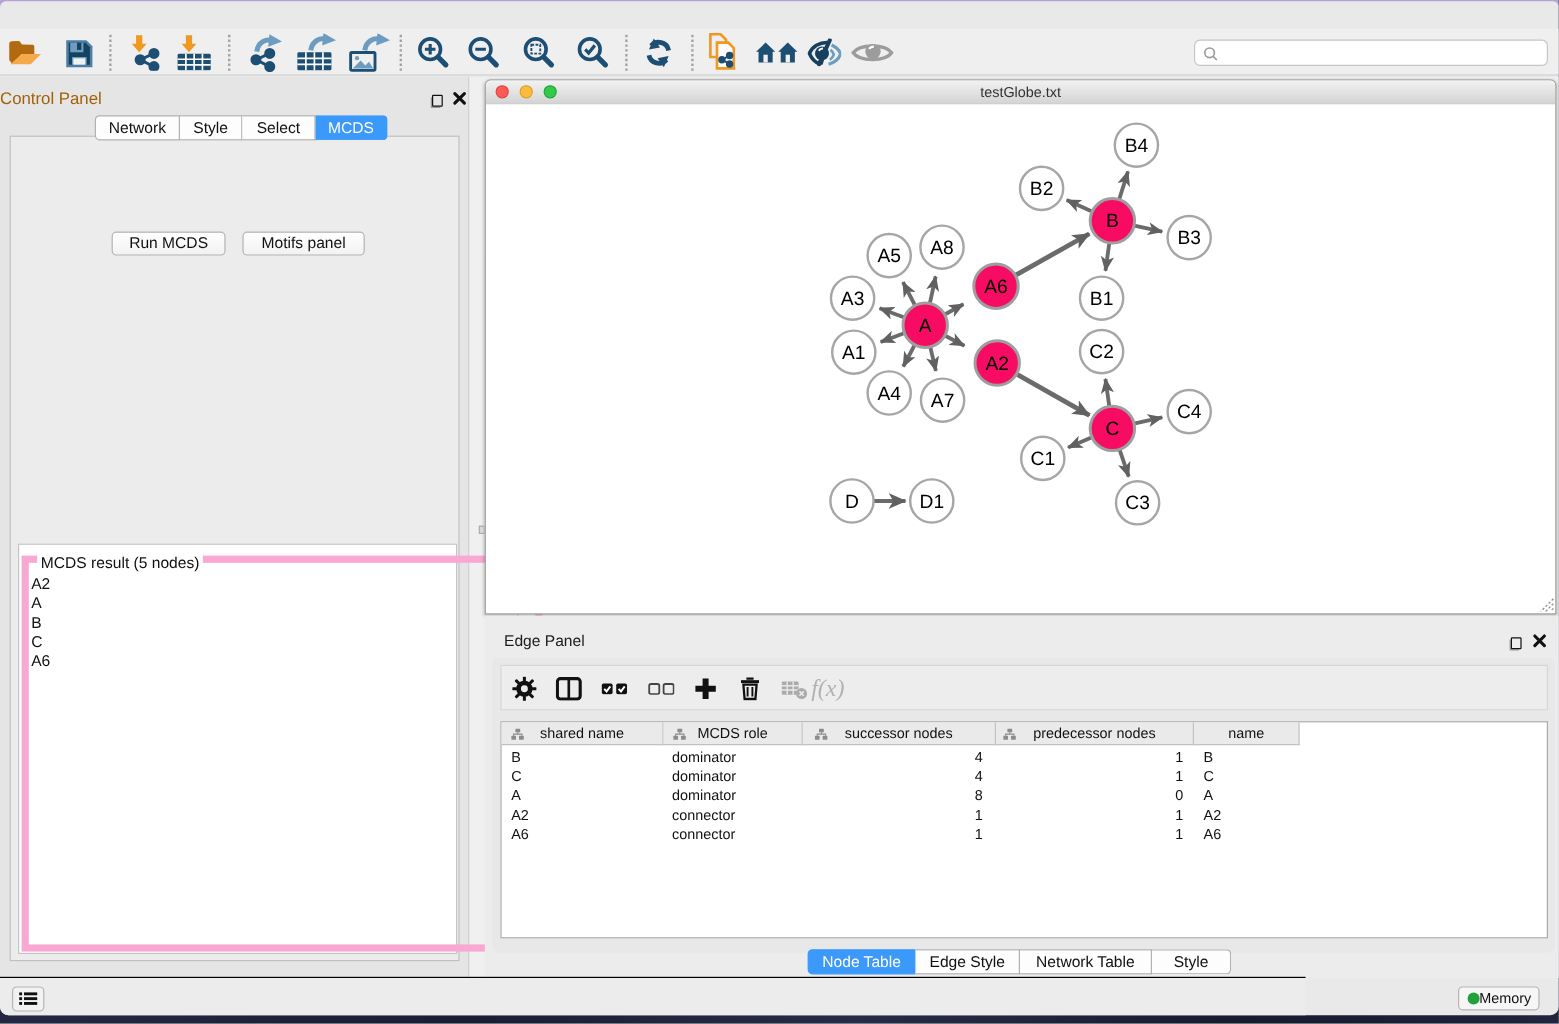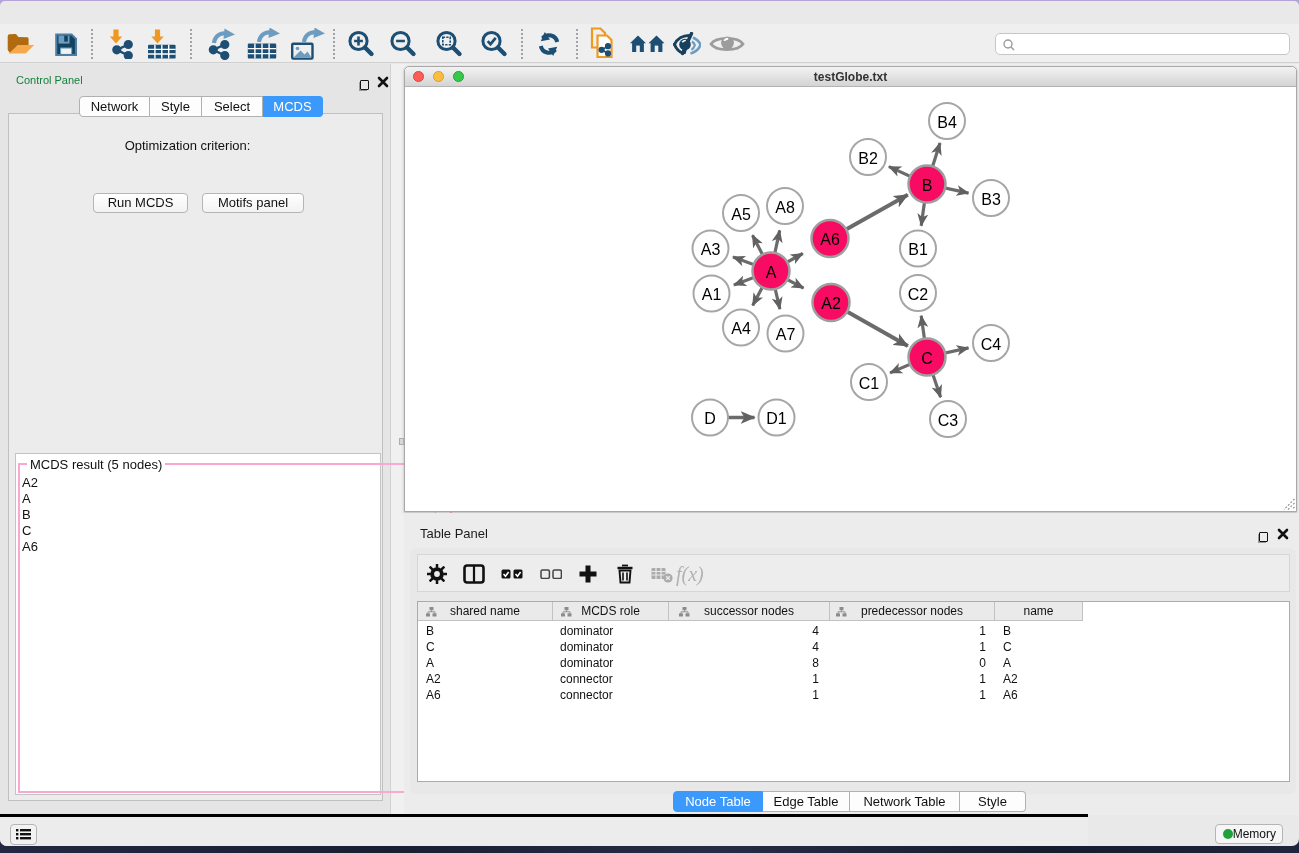--- a/index.html
+++ b/index.html
@@ -8,50 +8,50 @@
 #win{left:0;top:1px;width:1299px;height:845px;background:#e9e9e9;border-radius:5px 5px 7px 7px;overflow:hidden}
 #titlebar{left:0;top:0;width:1299px;height:22px;background:linear-gradient(#f4f4f4,#d7d7d7);border-bottom:1px solid #b9b9b9}
 .tl{border-radius:50%;display:inline-block}
 #title{width:100%;text-align:center;top:4px;font-size:13px;color:#3e3e3e}
 #toolbar{left:0;top:23px;width:1299px;height:39px;background:#efefef;border-bottom:1px solid #cfcfcf}
 .sep{top:5px;height:30px;border-left:2px dotted #a3a3a3;width:0}
 #searchbox{left:995px;top:9px;width:295px;height:22px;background:#fff;border:1px solid #c6c6c6;border-radius:5px}
 #main{left:0;top:63px;width:1299px;height:751px;background:#f0f0f0}
 
 #cp{left:0;top:0;width:391px;height:751px;background:#e5e5e5;border-right:1px solid #d2d2d2}
-#cp-title{left:16px;top:10px;font-size:11px;color:#15803d}
+#cp-title{left:0;top:10px;font-size:14px;color:#a16207}
 #cp-box{left:8px;top:49px;width:375px;height:688px;border:1px solid #c0c0c0;background:#ececec}
 .tabs{display:flex;font-size:13px;color:#111}
 .tab{background:#fdfdfd;border:1px solid #b1b1b1;border-left:none;height:21px;line-height:20px;text-align:center}
 .tab.first{border-left:1px solid #b1b1b1;border-radius:4px 0 0 4px}
 .tab.last{border-radius:0 4px 4px 0}
 .tab.sel{background:#3b99fc;color:#fff;border-color:#3b99fc}
 #cp-tabs{left:79px;top:32px}
 #opt-label{left:0;top:74px;width:375px;text-align:center;font-size:13px;color:#111}
 #combo{left:43px;top:94px;width:312px;height:23px;background:#fff;border:1px solid #b5b5b5;border-radius:5px;font-size:13px;color:#111;line-height:21px;padding-left:11px}
 #combo-btn{right:-1px;top:-1px;width:21px;height:23px;background:linear-gradient(#5fadfd,#1d7ef8);border-radius:0 5px 5px 0}
 .btn{background:linear-gradient(#ffffff,#f2f2f2);border:1px solid #b5b5b5;border-radius:4px;font-size:13px;color:#111;text-align:center;line-height:18px;height:20px}
 #mcds-white{left:15px;top:389px;width:366px;height:342px;background:#fff;border:1px solid #c4c4c4}
-#mcds-fs{left:2px;top:9px;width:434px;height:330px;border:2px solid #f9a8d4}
+#mcds-fs{left:2px;top:9px;width:434px;height:330px;border:6px solid #f9a8d4}
 #mcds-legend{left:7px;top:-8px;background:#fff;padding:0 3px;font-size:13px;color:#111}
 #mcds-list{left:2px;top:10px;font-size:13px;color:#111;line-height:16px}
 #mcds-sb{right:1px;top:1px;width:14px;height:328px;background:#f4f4f4;border-left:1px solid #c9c9c9}
 
 #netwin{left:404px;top:2px;width:893px;height:446px;background:#fff;border:1px solid #a8a8a8;border-radius:5px 5px 0 0;box-shadow:0 1px 3px rgba(0,0,0,.25)}
 #net-title{left:0;top:0;width:100%;height:20px;background:linear-gradient(#f2f2f2,#d4d4d4);border-bottom:1px solid #b4b4b4;border-radius:5px 5px 0 0}
-#net-title span{display:block;text-align:center;font-size:12px;font-weight:700;color:#333;padding-top:3px}
+#net-title span{display:block;text-align:center;font-size:12px;font-weight:400;color:#333;padding-top:3px}
 
 #tp-title{left:420px;top:462px;font-size:13px;color:#1c1c1c}
 #tp-toolbar{left:417px;top:490px;width:873px;height:38px;background:#ededed;border:1px solid #d6d6d6}
 #tbl{left:417px;top:537px;width:873px;height:181px;background:#fff;border:1px solid #ababab}
 .th{top:0;height:19px;background:#eaeaea;border-right:1px solid #c2c2c2;border-bottom:1px solid #c2c2c2;font-size:12px;color:#111;text-align:center;line-height:18px}
 .td{font-size:12px;color:#111;height:16px;line-height:16px}
 #bot-tabs{left:673px;top:727px}
 
-#statusbar{left:0;top:813px;width:1088px;height:33px;background:#ececec;border-top:3px solid #000000}
+#statusbar{left:0;top:813px;width:1088px;height:33px;background:#ececec;border-top:1px solid #000000}
 #listbtn{left:10px;top:7px;width:27px;height:21px;border:1px solid #b5b5b5;border-radius:4px;background:#f2f2f2}
 #membtn{left:1215px;top:7px;width:68px;height:20px;border:1px solid #b5b5b5;border-radius:4px;background:#f6f6f6;font-size:12px;color:#111;line-height:18px;text-align:right;padding-right:6px}
 .dot{width:10px;height:10px;border-radius:50%;background:#1fa23c;left:7px;top:4px}
 .fl-ic{width:9px;height:10px;border:1.5px solid #111;border-radius:1px;box-shadow:-1.5px 1.5px 0 -0.5px #999}
 </style></head>
 <body>
 <div class="abs" id="desk-top"></div>
 <div class="abs" id="win">
   <div class="abs" id="toolbar">
     <svg class="abs" style="left:7px;top:10px" width="28" height="21" viewBox="0 0 28 21">
@@ -187,21 +187,20 @@
       <svg class="abs" style="left:377px;top:12px" width="12" height="12" viewBox="0 0 12 12">
           <path d="M2 2 L10 10 M10 2 L2 10" stroke="#111" stroke-width="2.6" stroke-linecap="round"></path>
         </svg>
       <div class="abs" id="cp-box"></div>
       <div class="abs tabs" id="cp-tabs">
         <div class="tab first" style="width:71px">Network</div>
         <div class="tab" style="width:52px">Style</div>
         <div class="tab" style="width:61px">Select</div>
         <div class="tab last sel" style="width:60px">MCDS</div>
       </div>
-      <div class="abs" id="opt-label">Optimization criterion:</div>
       <div class="abs btn" style="left:93px;top:129px;width:95px">Run MCDS</div>
       <div class="abs btn" style="left:202px;top:129px;width:102px">Motifs panel</div>
       <div class="abs" id="mcds-white">
         <div class="abs" id="mcds-fs">
           <div class="abs" id="mcds-legend">MCDS result (5 nodes)</div>
           <div class="abs" id="mcds-list">A2<br>A<br>B<br>C<br>A6</div>
           <div class="abs" id="mcds-sb"></div>
         </div>
       </div>
     </div>
@@ -288,21 +287,21 @@
 <text x="522" y="271" font-size="16" fill="#000" text-anchor="middle" dominant-baseline="central">C</text>
 <text x="464" y="296" font-size="16" fill="#000" text-anchor="middle" dominant-baseline="central">C1</text>
 <text x="305" y="331.5" font-size="16" fill="#000" text-anchor="middle" dominant-baseline="central">D</text>
 <text x="371.5" y="331.5" font-size="16" fill="#000" text-anchor="middle" dominant-baseline="central">D1</text>
 <text x="543" y="333" font-size="16" fill="#000" text-anchor="middle" dominant-baseline="central">C3</text>
 </svg>
     <div class="abs" style="left:399px;top:374px;width:5px;height:7px;background:#d8d8d8;border:1px solid #adadad"></div>
     <div class="abs" style="left:845px;top:450px;width:11px;height:5px;background:#d8d8d8;border:1px solid #adadad"></div>
     <div class="abs" style="left:404px;top:449px;width:895px;height:302px;background:#ececec"></div>
       <div class="abs" style="left:410px;top:484px;width:886px;height:246px;background:#e8e8e8;border-radius:6px"></div>
-      <div class="abs" id="tp-title">Table Panel</div>
+      <div class="abs" id="tp-title">Edge Panel</div>
     <div class="abs" style="left:1259px;top:464px"><span class="fl-ic" style="display:inline-block"></span></div>
     <svg class="abs" style="left:1277px;top:464px" width="12" height="12" viewBox="0 0 12 12">
         <path d="M2 2 L10 10 M10 2 L2 10" stroke="#111" stroke-width="2.6" stroke-linecap="round"></path>
       </svg>
     <div class="abs" id="tp-toolbar">
         <svg class="abs" style="left:9px;top:9px" width="20" height="20" viewBox="0 0 20 20">
           <g>
             <rect x="8.75" y="-0.5" width="2.5" height="4.5" rx="0.8" transform="rotate(0 10 10)" fill="#111"></rect>
             <rect x="8.75" y="-0.5" width="2.5" height="4.5" rx="0.8" transform="rotate(45 10 10)" fill="#111"></rect>
             <rect x="8.75" y="-0.5" width="2.5" height="4.5" rx="0.8" transform="rotate(90 10 10)" fill="#111"></rect>
@@ -411,21 +410,21 @@
 <div class="abs td" style="left:412px;top:69px;width:156px;text-align:right">1</div>
 <div class="abs td" style="left:585px;top:69px">A2</div>
 <div class="abs td" style="left:8px;top:85px">A6</div>
 <div class="abs td" style="left:142px;top:85px">connector</div>
 <div class="abs td" style="left:251px;top:85px;width:150px;text-align:right">1</div>
 <div class="abs td" style="left:412px;top:85px;width:156px;text-align:right">1</div>
 <div class="abs td" style="left:585px;top:85px">A6</div>
     </div>
     <div class="abs tabs" id="bot-tabs">
       <div class="tab first sel" style="width:90px">Node Table</div>
-      <div class="tab" style="width:87px">Edge Table</div>
+      <div class="tab" style="width:87px">Edge Style</div>
       <div class="tab" style="width:110px">Network Table</div>
       <div class="tab last" style="width:66px">Style</div>
     </div>
   </div>
   <div class="abs" id="statusbar">
     <div class="abs" id="listbtn">
       <svg width="25" height="19" viewBox="0 0 25 19">
           <g fill="#111">
             <rect x="5" y="4" width="2.4" height="2.4"></rect>
             <rect x="9" y="4" width="11" height="2.4"></rect>

